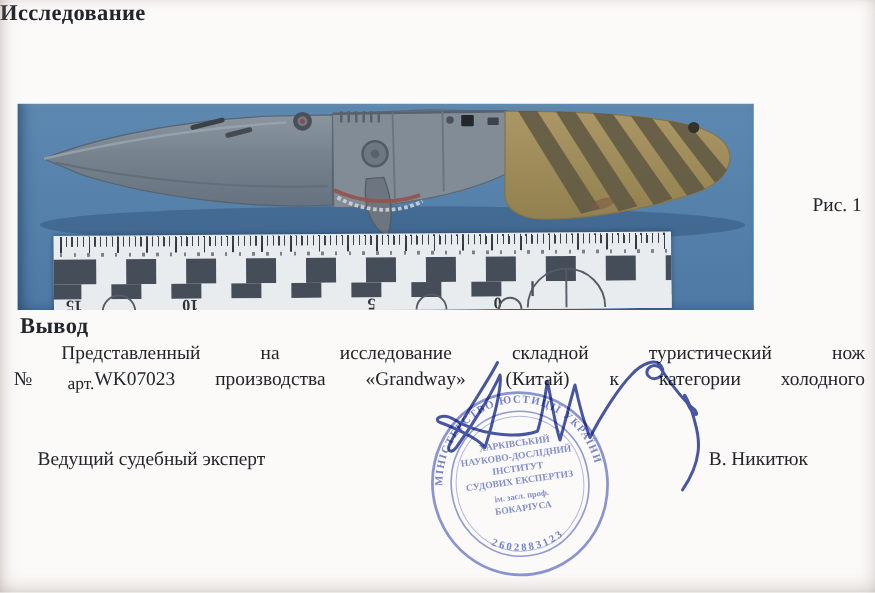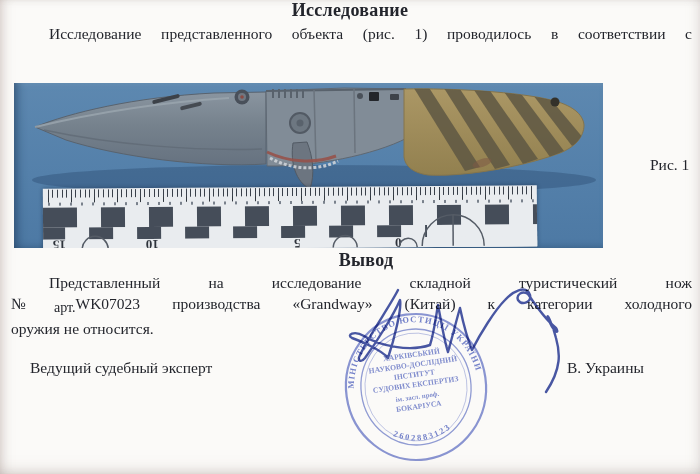--- a/index.html
+++ b/index.html
@@ -8,21 +8,21 @@
     background:#fbfaf8;
     font-family:"Liberation Serif","DejaVu Serif",serif;
     color:#23252c;
   }
   .scan-edges{position:absolute;inset:0;pointer-events:none;z-index:50;
     box-shadow:inset 10px 0 14px -10px rgba(160,140,135,.55),
                inset -10px 0 14px -10px rgba(160,150,145,.35),
                inset 0 -12px 16px -12px rgba(160,145,140,.5),
                inset 0 6px 10px -8px rgba(170,160,155,.35);}
   .doc-title{
-    position:absolute;left:0;top:4;width:700px;text-align:center;
+    position:absolute;left:0;top:4;width:700px;text-align:left;
     font-size:18px;font-weight:bold;letter-spacing:.3px;
   }
   .para{position:absolute;left:11px;width:681px;font-size:15.5px;}
   .para .jline{text-align:justify;text-align-last:justify;white-space:normal;}
   .para .lline{text-align:left;}
   #research-para{top:25px;line-height:18.8px;}
   #research-para .indent{text-indent:38px;}
   #conclusion-title{top:250px;padding-left:16px;}
   #conclusion-para{top:273px;line-height:20.8px;}
   #conclusion-para .indent{text-indent:38px;}
@@ -69,21 +69,20 @@
     mix-blend-mode:multiply;}
 </style>
 </head>
 <body>
 
 <div class="scan-edges"></div>
 
 <div class="doc-title">Исследование</div>
 
 <div class="para" id="research-para">
-  <div class="jline indent">Исследование представленного объекта (рис. 1) проводилось в соответствии с</div>
 </div>
 
 <div id="photo">
   <svg width="589" height="165" viewBox="0 0 589 165">
     <defs>
       <linearGradient id="bladeGrad" x1="0" y1="0" x2="0" y2="1">
         <stop offset="0" stop-color="#8a95a0"></stop>
         <stop offset=".45" stop-color="#76828d"></stop>
         <stop offset="1" stop-color="#667280"></stop>
       </linearGradient>
@@ -166,25 +165,24 @@
   </div>
 </div>
 
 <div id="figure-caption">Рис. 1</div>
 
 <div class="doc-title" id="conclusion-title">Вывод</div>
 
 <div class="para" id="conclusion-para">
   <div class="jline indent">Представленный на исследование складной туристический нож</div>
   <div class="jline"><span>№</span><sub class="art">арт.</sub><span>WK07023 производства «Grandway» (Китай) к категории холодного</span></div>
-  <div class="lline">оружия не относится.</div>
 </div>
 
 <div id="expert-role">Ведущий судебный эксперт</div>
-<div id="expert-name">В. Украины</div>
+<div id="expert-name">В. Никитюк</div>
 
 <svg id="stamp" viewBox="0 0 148 154">
   <g stroke="#5e6fc7" fill="none">
     <ellipse cx="74" cy="77" rx="70" ry="73" stroke-width="2.2" opacity=".85"></ellipse>
     <ellipse cx="74" cy="77" rx="55" ry="58" stroke-width="1.3" opacity=".8"></ellipse>
     <ellipse cx="74" cy="77" rx="51" ry="54" stroke-width=".8" opacity=".55"></ellipse>
   </g>
   <defs>
     <path id="arcTop" d="M 12,77 A 62,65 0 0 1 136,77"></path>
     <path id="arcBottom" d="M 18,88 A 59,62 0 0 0 130,88"></path>

